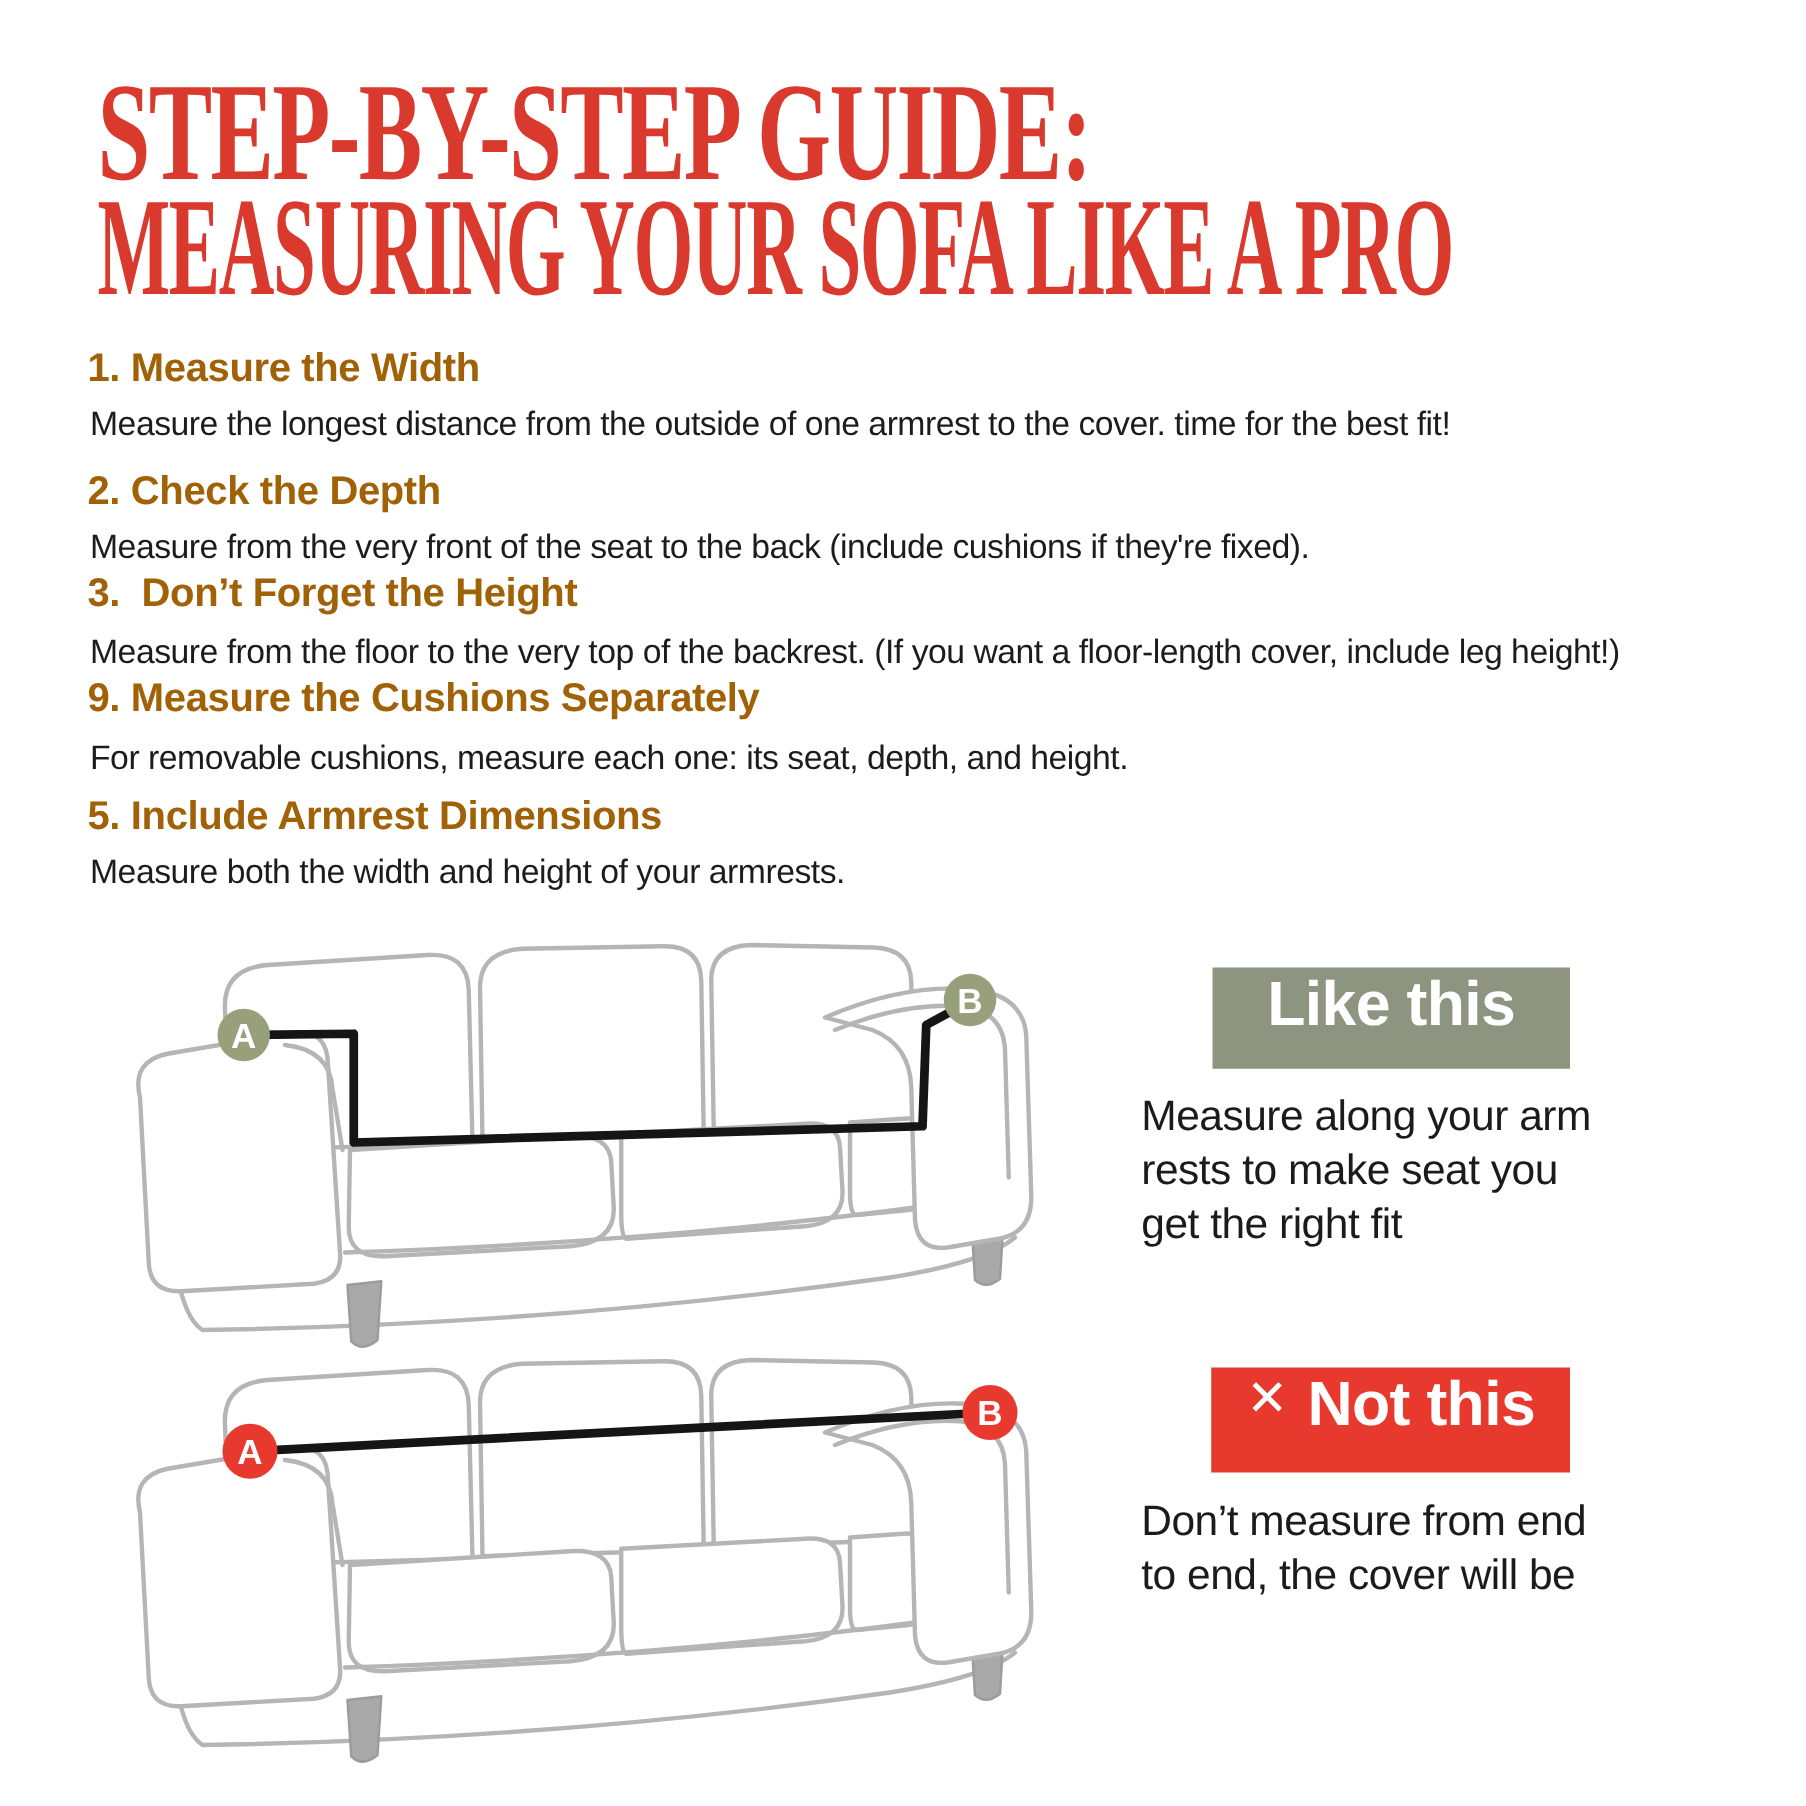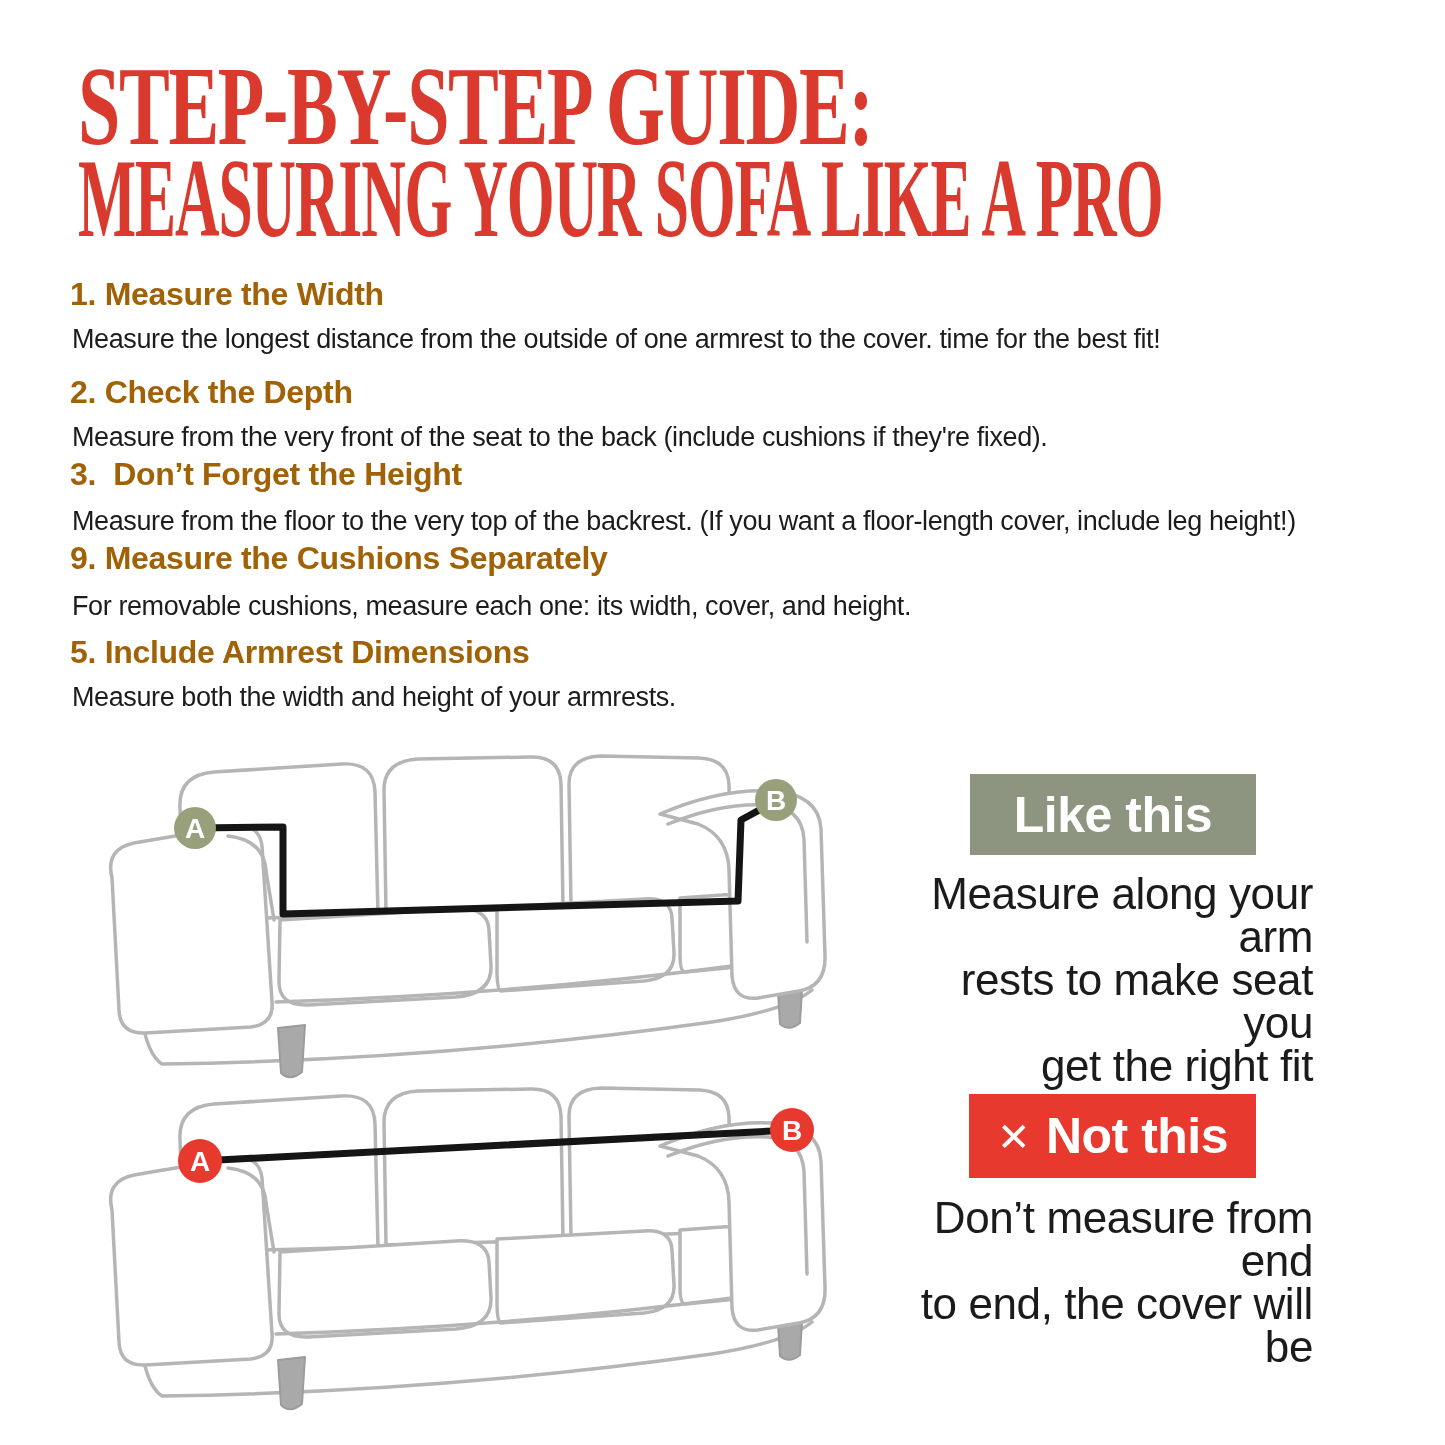--- a/index.html
+++ b/index.html
@@ -21,29 +21,29 @@
   .step-p{
     position:absolute;left:72px;font-size:27px;color:#1c1c1c;
     letter-spacing:-0.4px;white-space:nowrap;line-height:1.15;
   }
   .sofa{position:absolute;width:790px;height:340px;}
   #sofa-correct{left:100px;top:750px;}
   #sofa-incorrect{left:100px;top:1082px;}
   .measure-path{fill:none;stroke:#151515;stroke-width:7;stroke-linejoin:round;stroke-linecap:round;}
   .marker-letter{font-family:"Liberation Sans",sans-serif;font-weight:700;font-size:28px;fill:#ffffff;text-anchor:middle;}
   .badge{
-    position:absolute;display:flex;align-items:center;justify-content:center;
+    position:absolute;display:flex;justify-content:center;
     color:#ffffff;font-weight:700;font-size:50px;letter-spacing:-0.5px;
   }
   .badge-like{left:970px;top:774px;width:286px;height:81px;background:#8d9480;}
   .badge-not{left:969px;top:1094px;width:287px;height:84px;background:#e8392e;}
   .x-icon{font-weight:400;font-size:40px;margin-right:16px;position:relative;top:1px;}
   .desc{
-    position:absolute;text-align:right;color:#1b1b1b;
-    font-size:44px;line-height:43px;letter-spacing:-0.4px;
+    position:absolute;text-align:left;color:#1b1b1b;
+    font-size:34px;line-height:43px;letter-spacing:-0.4px;
   }
   .desc-like{left:913px;top:872px;width:400px;}
   .desc-not{left:913px;top:1196px;width:400px;}
 </style>
 </head>
 <body>
 
 <svg width="0" height="0" style="position:absolute" aria-hidden="true">
   <symbol id="sofa-art" viewBox="0 0 790 340">
     <g fill="#ffffff" stroke="#b5b5b5" stroke-width="3.5" stroke-linejoin="round" stroke-linecap="round">
@@ -71,21 +71,21 @@
   <span class="title-line l2">MEASURING YOUR SOFA LIKE A PRO</span>
 </h1>
 
 <div class="step-h" style="top:276px">1. Measure the Width</div>
 <div class="step-p" style="top:324px">Measure the longest distance from the outside of one armrest to the cover. time for the best fit!</div>
 <div class="step-h" style="top:374px">2. Check the Depth</div>
 <div class="step-p" style="top:422px">Measure from the very front of the seat to the back (include cushions if they're fixed).</div>
 <div class="step-h" style="top:456px">3.  Don’t Forget the Height</div>
 <div class="step-p" style="top:506px">Measure from the floor to the very top of the backrest. (If you want a floor-length cover, include leg height!)</div>
 <div class="step-h" style="top:540px">9. Measure the Cushions Separately</div>
-<div class="step-p" style="top:591px">For removable cushions, measure each one: its width, cover, and height.</div>
+<div class="step-p" style="top:591px">For removable cushions, measure each one: its seat, depth, and height.</div>
 <div class="step-h" style="top:634px">5. Include Armrest Dimensions</div>
 <div class="step-p" style="top:682px">Measure both the width and height of your armrests.</div>
 
 <svg id="sofa-correct" class="sofa" viewBox="0 0 790 340">
   <use href="#sofa-art"></use>
   <path class="measure-path" d="M95,78 L183,77 L183,164 L638,151 L641,70 L676,51"></path>
   <circle cx="95" cy="78" r="21" fill="#97a07b"></circle>
   <circle cx="676" cy="50" r="21" fill="#97a07b"></circle>
   <text class="marker-letter" x="95" y="88">A</text>
   <text class="marker-letter" x="676" y="60">B</text>

